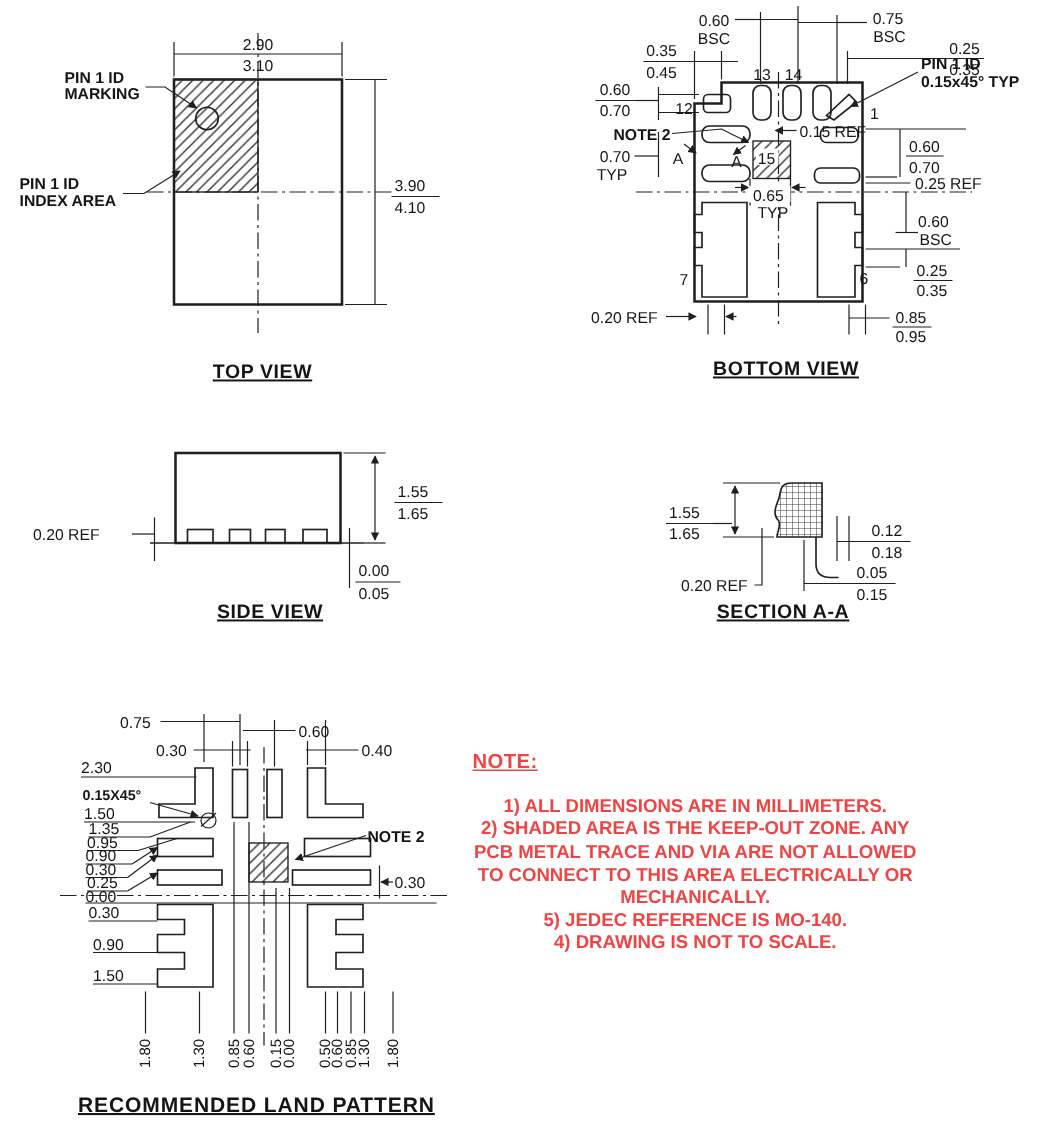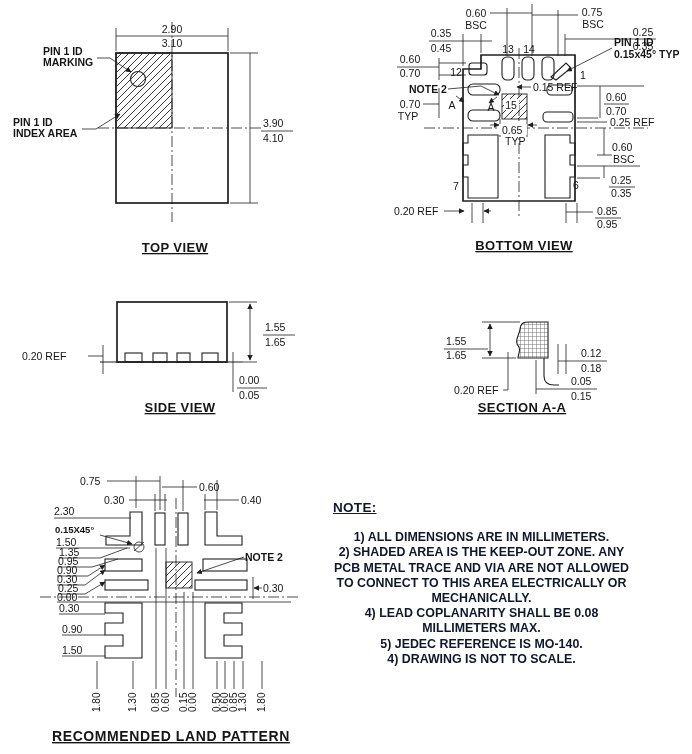--- a/index.html
+++ b/index.html
@@ -9,21 +9,21 @@
   svg text{fill:#151515;font-family:"Liberation Sans",sans-serif;}
   .ln{fill:none;stroke:#1f1f1f;stroke-width:1.1;}
   .thick{stroke-width:1.7;}
   .thin{stroke-width:0.8;}
   .cl{stroke-width:0.8;stroke-dasharray:11 3 2 3;}
   .dim{font-size:10.5px;}
   .dimc{text-anchor:middle;}
   .lbl{font-size:10.5px;font-weight:bold;}
   .ttl{font-size:13px;font-weight:bold;text-anchor:middle;text-decoration:underline;letter-spacing:.4px;}
   .rot{font-size:10px;}
-  .notes{position:absolute;left:333px;top:500px;width:297px;color:#0f172a;
+  .notes{position:absolute;left:315px;top:500px;width:297px;color:#ef4444;
          font-weight:bold;font-size:12.4px;line-height:15.2px;}
   .notes-heading{font-size:13.5px;text-decoration:underline;margin:0 0 15px 0;letter-spacing:.3px;}
   .notes p{margin:0;text-align:center;}
 </style>
 </head>
 <body>
 <div id="sheet">
 
 <svg width="692" height="754" viewBox="0 0 692 754">
   <defs>
@@ -329,18 +329,17 @@
       <text class="rot" transform="translate(265,712) rotate(-90)">1.80</text>
     </g>
     <text x="52" y="741" class="ttl" style="text-anchor:start;font-size:14px;letter-spacing:.6px">RECOMMENDED LAND PATTERN</text>
   </g>
 </svg>
 
 <div class="notes">
   <div class="notes-heading">NOTE:</div>
   <p>1) ALL DIMENSIONS ARE IN MILLIMETERS.</p>
   <p>2) SHADED AREA IS THE KEEP-OUT ZONE. ANY PCB METAL TRACE AND VIA ARE NOT ALLOWED TO CONNECT TO THIS AREA ELECTRICALLY OR MECHANICALLY.</p>
-  <p>4) LEAD COPLANARITY SHALL BE 0.08 MILLIMETERS MAX.</p>
   <p>5) JEDEC REFERENCE IS MO-140.</p>
   <p>4) DRAWING IS NOT TO SCALE.</p>
 </div>
 
 </div>
 
 </body></html>

